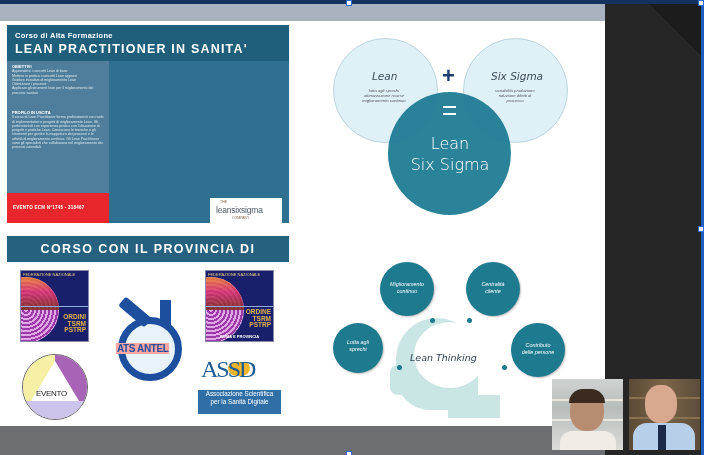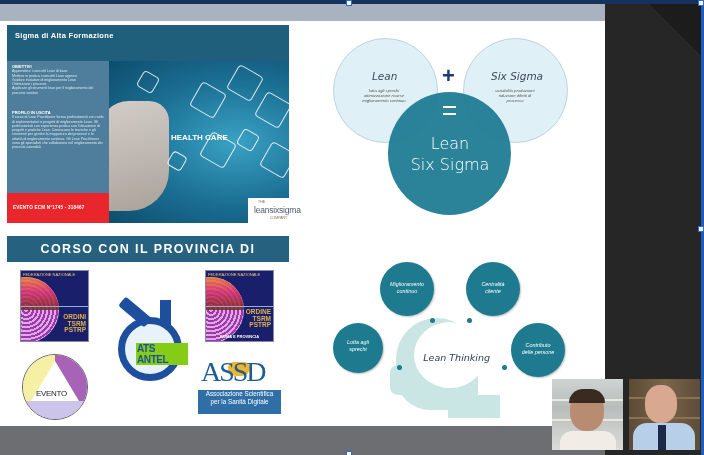--- a/index.html
+++ b/index.html
@@ -20,52 +20,52 @@
   .poster-title { position:absolute; left:8px; top:17px; color:#fff; font-size:12.5px; font-weight:bold; letter-spacing:1.2px; }
   .poster-left { position:absolute; left:0; top:36px; width:102px; height:162px; background:#4e7e9b; }
   .p-text { position:absolute; left:5px; color:#dbe8ef; font-size:3.6px; line-height:4.3px; width:92px; }
   .p-h { font-weight:bold; color:#fff; font-size:4px; }
   .p-red { position:absolute; left:0; top:132px; width:102px; height:30px; background:#e8262b; }
   .p-red span { position:absolute; left:6px; top:12px; color:#fff; font-size:4.6px; font-weight:bold; letter-spacing:0.2px; }
   .poster-img { position:absolute; left:102px; top:36px; width:180px; height:162px; background:radial-gradient(ellipse at 70% 50%, #3aa2c4 0%, #1a6e92 55%, #0e4d6c 100%); overflow:hidden; }
   .hex { position:absolute; width:26px; height:26px; border:1.6px solid rgba(255,255,255,0.85); transform:rotate(30deg); border-radius:4px; }
   .hand { position:absolute; left:-10px; top:40px; width:70px; height:110px; background:linear-gradient(160deg,#e9d9cf,#b9a89c); border-radius:30px 20px 40px 10px; opacity:0.9; }
   .health { position:absolute; left:62px; top:72px; color:#fff; font-size:8px; font-weight:bold; line-height:9px; }
-  .lss-logo { position:absolute; left:210px; top:198px; width:72px; height:25px; background:#fff;margin-left:38px; }
+  .lss-logo { position:absolute; left:210px; top:198px; width:72px; height:25px; background:#fff; }
   .lss-logo .l1 { position:absolute; left:10px; top:2px; font-size:3.5px; color:#8a6a50; }
   .lss-logo .l2 { position:absolute; left:6px; top:7px; font-size:8.5px; color:#4b5a6a; letter-spacing:-0.2px; }
   .lss-logo .l3 { position:absolute; left:22px; top:18px; font-size:3.5px; color:#8a6a50; }
 
   
   .patro { position:absolute; left:7px; top:236px; width:282px; height:26px; background:#26617f; }
   .patro span { position:absolute; left:0; width:282px; top:6px; text-align:center; color:#fff; font-size:12.5px; font-weight:bold; letter-spacing:1.4px; }
 
   .logo-ordini { position:absolute; width:67px; height:70px; background:#1a1f6b; border:1px solid #8888aa; overflow:hidden; }
   .logo-ordini .rings { position:absolute; left:-28px; top:6px; width:66px; height:66px; border-radius:50%; background:repeating-radial-gradient(circle, #e3a6e8 0 2px, #9a3aa6 2px 4px); }
   .logo-ordini .rings2 { position:absolute; left:-28px; top:6px; width:66px; height:33px; border-radius:33px 33px 0 0; background:linear-gradient(180deg,#f08a2a 0%,#d8326e 45%,#7a2c16 100%); opacity:0.85; }
   .logo-ordini .hdr { position:absolute; left:2px; top:1px; font-size:4px; color:#e8c87a; }
   .logo-ordini .line { position:absolute; left:0; top:35px; width:67px; height:1px; background:#8fb0e0; }
   .logo-ordini .ord { position:absolute; right:2px; top:43px; font-size:6.5px; color:#e1b24a; font-weight:bold; text-align:right; line-height:6.5px; }
   .logo-ordini .roma { position:absolute; left:0; width:67px; bottom:2px; text-align:center; font-size:4px; color:#fff; font-weight:bold; }
 
   .ats { position:absolute; left:112px; top:297px; width:76px; height:86px; }
   .ats .flask { position:absolute; left:6px; top:20px; width:64px; height:64px; border-radius:50%; border:7px solid #1d4f9e; box-sizing:border-box; background:#e8f2fb; }
   .ats .neck { position:absolute; left:48px; top:3px; width:11px; height:26px; background:#1d4f9e; }
   .ats .micro { position:absolute; left:6px; top:9px; width:34px; height:12px; background:#1d4f9e; transform:rotate(40deg); border-radius:3px; }
-  .ats .txt { position:absolute; left:4px; top:46px; font-size:10px; font-weight:bold; color:#1d4f9e; background:#84cc16; padding:0 1px; letter-spacing:-0.4px;margin-left:20px; }
+  .ats .txt { position:absolute; left:4px; top:46px; font-size:10px; font-weight:bold; color:#1d4f9e; background:#fca5a5; padding:0 1px; letter-spacing:-0.4px; }
 
   .simede { position:absolute; left:22px; top:354px; width:64px; height:64px; border-radius:50%; background:#e8e2f5; border:1px solid #666; overflow:hidden; }
   .simede .tri-y { position:absolute; left:0; top:0; width:32px; height:46px; background:#f5f0a3; }
   .simede .tri-p { position:absolute; left:32px; top:0; width:32px; height:46px; background:#a963b6; }
   .simede .tri-w { position:absolute; left:8px; top:6px; width:0; height:0; border-left:24px solid transparent; border-right:24px solid transparent; border-bottom:40px solid #fff; }
   .simede .bot { position:absolute; left:0; top:46px; width:64px; height:18px; background:#ccc4ea; }
   .simede .txt { position:absolute; left:13px; top:34px; font-size:8px; color:#222; letter-spacing:-0.3px; }
 
   .assd { position:absolute; left:198px; top:360px; width:83px; height:55px; }
-  .assd .big { position:absolute; left:3px; top:-4px; font-size:28px; color:#1d5c95; font-family:"Liberation Serif", serif; letter-spacing:-2px; }
+  .assd .big { position:absolute; left:3px; top:-4px; font-size:24px; color:#1d5c95; font-family:"Liberation Serif", serif; letter-spacing:-2px; }
   .assd .heart { position:absolute; left:30px; top:2px; width:22px; height:14px; background:#f1b52b; border-radius:10px 10px 14px 14px; }
   .assd .box { position:absolute; left:0; top:30px; width:83px; height:24px; background:#2f6fa6; }
   .assd .box span { display:block; text-align:center; color:#fff; font-size:6.3px; line-height:8px; }
 
   
   .venn-c { position:absolute; border-radius:50%; }
   .c-lean { left:333px; top:38px; width:103px; height:103px; background:#dff0f7; border:1px solid #bcd4de; }
   .c-six { left:463px; top:38px; width:103px; height:103px; background:#dff0f7; border:1px solid #bcd4de; }
   .c-big { left:388px; top:92px; width:123px; height:123px; background:rgba(27,122,146,0.93); }
   .v-title { position:absolute; font-family:"DejaVu Sans", sans-serif; font-style:italic; color:#3d4a56; font-size:10.5px; }
@@ -75,21 +75,21 @@
   .v-big { position:absolute; left:395px; width:110px; text-align:center; color:#fff; font-family:"DejaVu Sans", sans-serif; font-size:16px; font-weight:300; }
 
   
   .bubble { position:absolute; border-radius:50%; background:#1d7a8f; box-shadow:1px 1px 2px rgba(0,0,0,0.25); }
   .bubble span { position:absolute; left:0; width:100%; text-align:center; color:#fff; font-style:italic; font-size:5.4px; line-height:7px; }
   .dot { position:absolute; border-radius:50%; background:#1d7a8f; }
   .head { position:absolute; left:396px; top:318px; width:82px; height:92px; background:#c9e6e4; border-radius:48px 48px 20px 40px; }
   .neck2 { position:absolute; left:448px; top:395px; width:52px; height:23px; background:#c9e6e4; }
   .face { position:absolute; left:390px; top:365px; width:20px; height:30px; background:#c9e6e4; border-radius:8px; }
   .brain { position:absolute; left:414px; top:322px; width:72px; height:66px; border-radius:50%; background:#fff; }
-  .lt-text { position:absolute; left:410px; top:352px; width:80px; text-align:right; font-style:italic; font-size:9.5px; color:#2f4050; font-family:"DejaVu Sans", sans-serif; }
+  .lt-text { position:absolute; left:410px; top:352px; width:80px; text-align:left; font-style:italic; font-size:9.5px; color:#2f4050; font-family:"DejaVu Sans", sans-serif; }
 
   
   .vid { position:absolute; top:379px; width:71px; height:71px; overflow:hidden; }
   .vid1 { left:552px; background:linear-gradient(180deg,#cfd4d3 0%,#b7bdbb 40%,#dcdcd7 100%); }
   .vid2 { left:629px; background:linear-gradient(90deg,#5b4a36 0%,#7a6547 50%,#5c4c3a 100%); }
   .shelf { position:absolute; left:0; width:100%; height:2px; background:#eae7de; }
   .person1 { position:absolute; left:18px; top:12px; width:34px; height:40px; border-radius:45%; background:#b88c70; }
   .hair1 { position:absolute; left:17px; top:10px; width:36px; height:14px; border-radius:18px 18px 0 0; background:#3b2a20; }
   .shirt1 { position:absolute; left:8px; top:52px; width:56px; height:20px; background:#f1ece6; border-radius:12px 12px 0 0; }
   .person2 { position:absolute; left:16px; top:6px; width:32px; height:38px; border-radius:45%; background:#d8a890; }
@@ -106,51 +106,40 @@
 </div>
 <div class="bottom-strip"></div>
 
 <div class="right-dark">
   <div class="shade"></div>
 </div>
 <div class="right-edge"></div>
 
 <div class="poster">
   <div class="poster-head">
-    <div class="poster-sub">Sigma di Alta Formazione</div>
+    <div class="poster-sub">Corso di Alta Formazione</div>
+    <div class="poster-title">LEAN PRACTITIONER IN SANITA'</div>
   </div>
   <div class="poster-left">
     <div class="p-text" style="top:4px">
       <div class="p-h">OBIETTIVI</div>
       <div>Apprendere i concetti Lean di base</div>
       <div>Mettere in pratica i concetti Lean appresi</div>
       <div>Guidare iniziative di miglioramento Lean</div>
       <div>Ottimizzare i processi</div>
       <div>Applicare gli strumenti lean per il miglioramento dei processi sanitari</div>
     </div>
     <div class="p-text" style="top:50px">
       <div class="p-h">PROFILO IN USCITA</div>
       <div>Il corso di Lean Practitioner forma professionisti con ruolo di implementatori e progetti di miglioramento Lean. Gli professionisti con esperienza pratica con l'attuazione di progetti e pratiche Lean. Conoscono le tecniche e gli strumenti per gestire la mappatura dei processi e le attività di miglioramento continuo. Gli Lean Practitioner sono gli specialisti che collaborano nel miglioramento dei processi aziendali.</div>
     </div>
     <div class="p-red">
       <span>EVENTO ECM N°1745 - 318467</span>
     </div>
   </div>
-  <div class="poster-img">
-    <div class="hand"></div>
-    <div class="hex" style="left:30px;top:12px;width:16px;height:16px"></div>
-    <div class="hex" style="left:85px;top:25px"></div>
-    <div class="hex" style="left:122px;top:8px"></div>
-    <div class="hex" style="left:150px;top:35px"></div>
-    <div class="hex" style="left:95px;top:75px"></div>
-    <div class="hex" style="left:130px;top:70px;width:16px;height:16px"></div>
-    <div class="hex" style="left:155px;top:85px"></div>
-    <div class="hex" style="left:60px;top:92px;width:14px;height:14px"></div>
-    <div class="health">HEALTH CARE</div>
-  </div>
 </div>
 <div class="lss-logo">
   <span class="l1">THE</span>
   <span class="l2">leansixsigma</span>
   <span class="l3">COMPANY</span>
 </div>
 
 <div class="patro">
   <span>CORSO CON IL PROVINCIA DI</span>
 </div>

